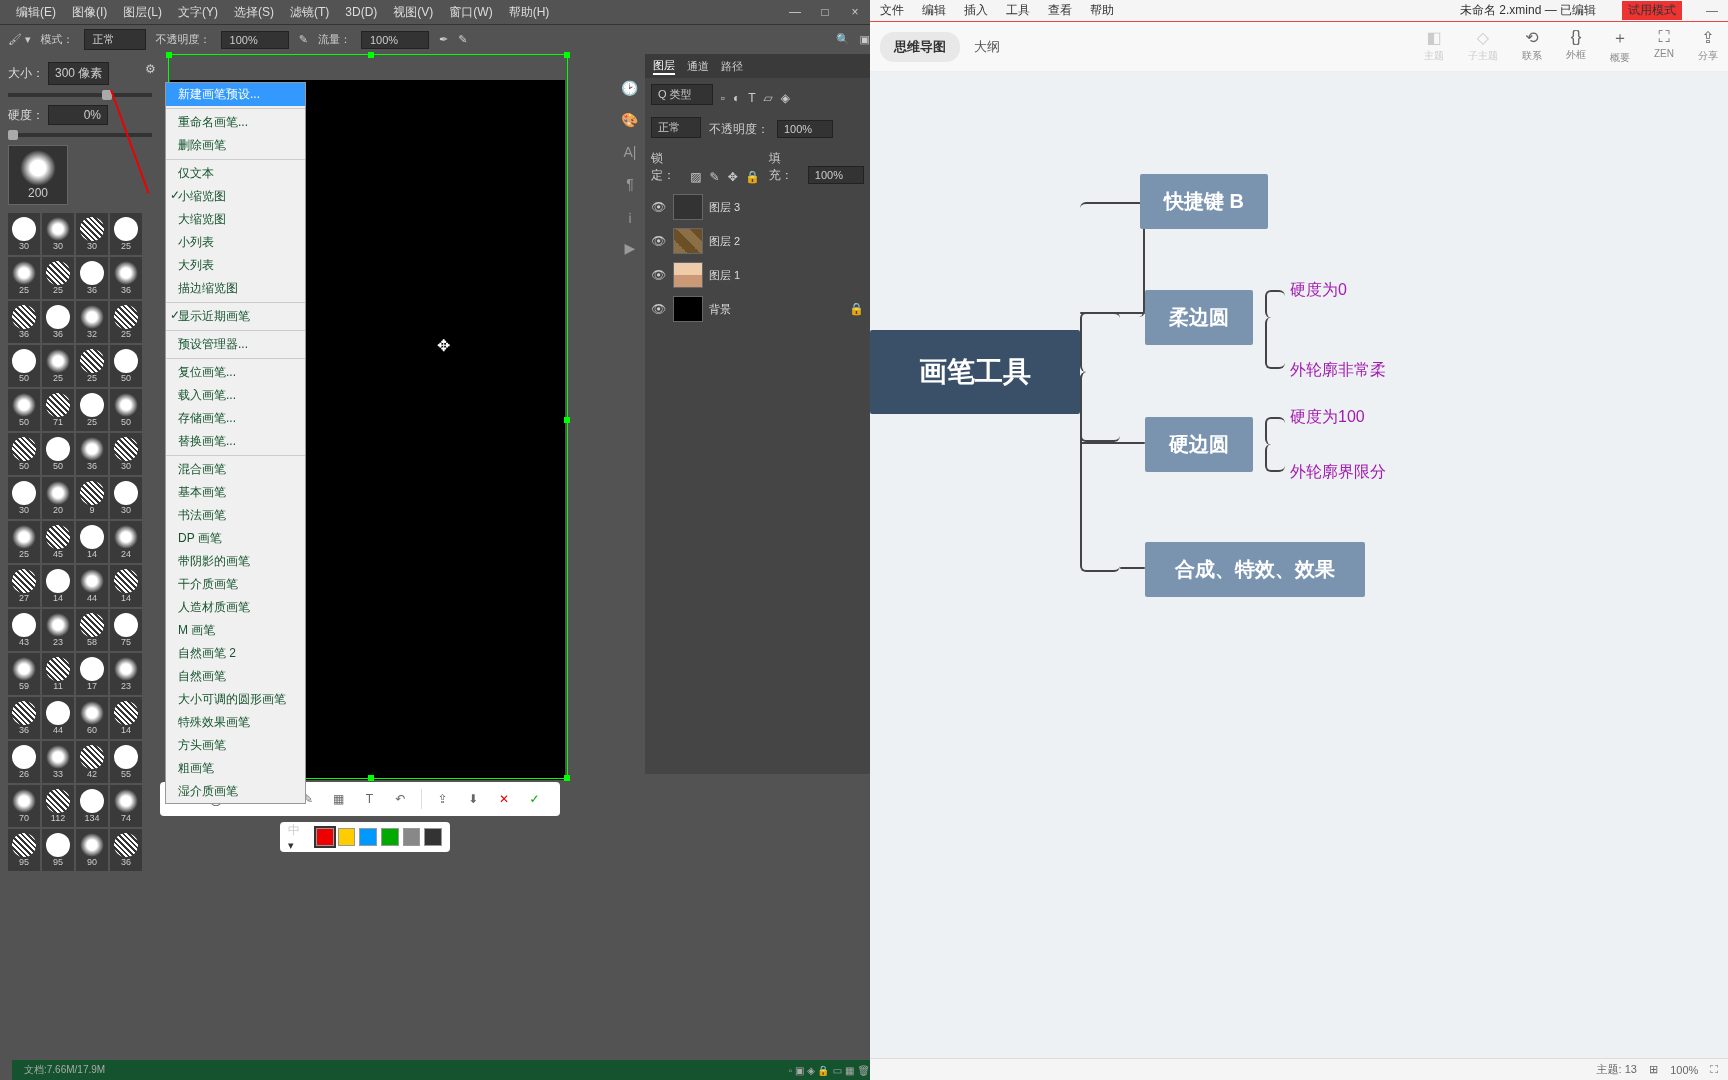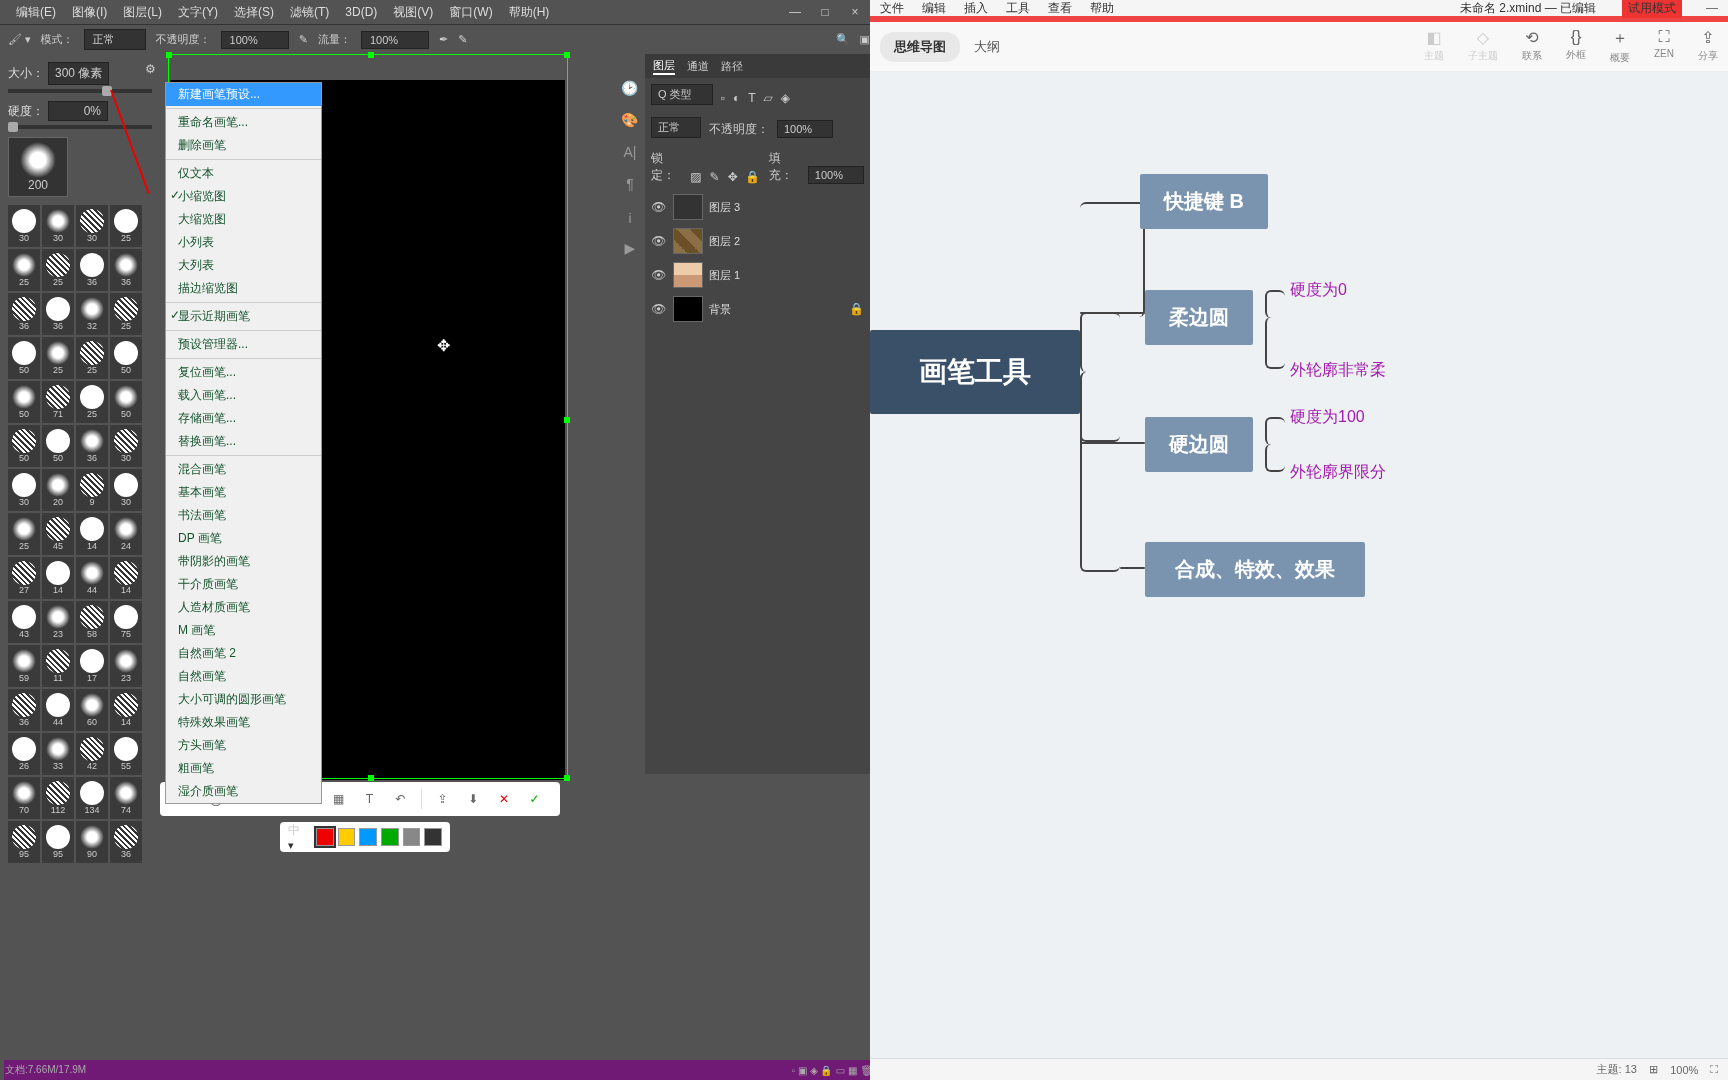--- a/index.html
+++ b/index.html
@@ -6,37 +6,37 @@
 body{background:#2a2a2a;width:1728px;height:1080px;position:relative;overflow:hidden}
 .ps-app{position:absolute;left:0;top:0;width:870px;height:1080px;background:#535353}
 .ps-menubar{height:24px;background:#535353;display:flex;align-items:center;padding-left:16px;gap:16px}
 .ps-menubar span{color:#ddd;font-size:12px;cursor:pointer}
 .ps-winbtns{position:absolute;right:0;top:0;display:flex}
 .ps-winbtns div{width:30px;height:24px;text-align:center;line-height:24px;color:#ccc}
 .ps-toolbar{height:30px;background:#535353;border-top:1px solid #333;display:flex;align-items:center;padding-left:8px;gap:10px}
 .ps-toolbar span{color:#ccc;font-size:11px}
 .ps-toolbar .sel{background:#333;padding:2px 30px 2px 8px;border:1px solid #222}
 .ps-leftpanel{position:absolute;left:0;top:54px;width:160px;background:#535353;padding:8px}
-.lp-row{display:flex;align-items:center;}
+.lp-row{display:flex;align-items:center;margin-bottom:8px}
 .lp-row .lbl{width:40px;color:#ddd}
 .lp-row .val{background:#333;padding:2px 6px;min-width:60px;text-align:right;border:1px solid #222}
 .slider{height:4px;background:#333;margin:4px 0 8px;position:relative}
 .slider .thumb{position:absolute;width:10px;height:10px;background:#aaa;top:-3px;border-radius:2px}
 .brush-preview-area{display:flex;gap:6px;margin:8px 0}
 .brush-big{width:60px;height:60px;background:#333;border:1px solid #666;display:flex;flex-direction:column;align-items:center;justify-content:center}
 .brush-big .dot{width:36px;height:36px;background:radial-gradient(circle,#fff 0%,#fff 30%,transparent 70%);border-radius:50%}
 .brush-grid{display:grid;grid-template-columns:repeat(4,32px);gap:2px}
 .brush-cell{width:32px;height:42px;background:#3a3a3a;display:flex;flex-direction:column;align-items:center;justify-content:center}
 .brush-cell .sw{width:24px;height:24px;border-radius:50%}
 .brush-cell .sw.solid{background:#fff}
 .brush-cell .sw.soft{background:radial-gradient(circle,#fff 30%,transparent 70%)}
 .brush-cell .sw.tex{background:repeating-linear-gradient(45deg,#fff 0 2px,#333 2px 4px)}
 .brush-cell .num{font-size:9px;color:#ccc}
 .gear-btn{position:absolute;left:145px;top:62px;width:16px;height:16px;color:#ccc}
-.ctx-menu{position:absolute;left:165px;top:82px;width:157px;background:#f0f0f0;border:1px solid #999;z-index:100}
+.ctx-menu{position:absolute;left:165px;top:82px;width:141px;background:#f0f0f0;border:1px solid #999;z-index:100}
 .ctx-menu .item{padding:3px 12px;color:#14532d;font-size:12px;cursor:pointer}
 .ctx-menu .item.hl{background:#3399ff;color:#fff}
 .ctx-menu .sep{height:1px;background:#ccc;margin:2px 0}
 .ctx-menu .check::before{content:"✓";position:absolute;left:4px}
 .red-box{position:absolute;border:2px solid #e00}
 .red-text{position:absolute;color:#e00;font-size:16px;font-weight:bold}
 .red-arrow{position:absolute;width:2px;background:#e00;transform-origin:top}
 .canvas-area{position:absolute;left:170px;top:80px;width:395px;height:700px;background:#000}
 .green-sel{position:absolute;border:1px solid #0f0;pointer-events:none}
 .handle{position:absolute;width:6px;height:6px;background:#0f0}
@@ -57,25 +57,25 @@
 .layer-row{display:flex;align-items:center;padding:4px 6px;gap:6px}
 .layer-row .eye{color:#ccc;width:16px}
 .layer-row .thumb{width:30px;height:26px;background:#333;border:1px solid #666}
 .layer-row .thumb.t2{background:linear-gradient(45deg,#8b6f47 25%,#6b4f27 25% 50%,#8b6f47 50% 75%,#6b4f27 75%)}
 .layer-row .thumb.t3{background:linear-gradient(0deg,#c97 0 50%,#eca 50%)}
 .layer-row .thumb.bg{background:#000}
 .layer-row .nm{color:#ddd;font-size:11px}
 .layer-row .lock{margin-left:auto;color:#aaa}
 .iconcol{position:absolute;right:225px;top:80px;width:30px;display:flex;flex-direction:column;gap:12px;align-items:center}
 .iconcol div{width:20px;height:20px;color:#999;font-size:14px;text-align:center}
-.statusbar{position:absolute;bottom:0;left:4px;width:870px;height:20px;background:#701a75;display:flex;align-items:center;padding:0 1px;gap:12px}
+.statusbar{position:absolute;bottom:0;left:12px;width:870px;height:20px;background:#14532d;display:flex;align-items:center;padding:0 12px;gap:12px}
 .statusbar span{font-size:10px;color:#aaa}
 
 .xmind{position:absolute;left:870px;top:0;width:858px;height:1080px;background:#fff}
-.xm-menu{height:22px;display:flex;align-items:center;gap:18px;padding:0 10px;color:#333;background:#f5f5f5;border-bottom:6px solid #ef4444}
+.xm-menu{height:22px;display:flex;align-items:center;gap:18px;padding:0 10px;color:#333;background:#f5f5f5;border-bottom:1px solid #ef4444}
 .xm-menu span{color:#333;font-size:12px}
 .xm-title{margin-left:auto;color:#888;font-size:11px}
 .xm-trial{background:#e33;color:#fff;padding:1px 6px;font-size:10px;margin-left:8px}
 .xm-tabs{height:50px;display:flex;align-items:center;background:#f8f8f8;border-bottom:1px solid #eee;padding:0 10px}
 .xm-tab{padding:6px 14px;border-radius:14px;color:#555;font-size:13px}
 .xm-tab.act{background:#e8e8e8;color:#333;font-weight:bold}
 .xm-tools{margin-left:auto;display:flex;gap:24px}
 .xm-tools .tool{display:flex;flex-direction:column;align-items:center;gap:2px}
 .xm-tools .tool .ic{font-size:16px;color:#666}
 .xm-tools .tool .lb{font-size:10px;color:#888}

